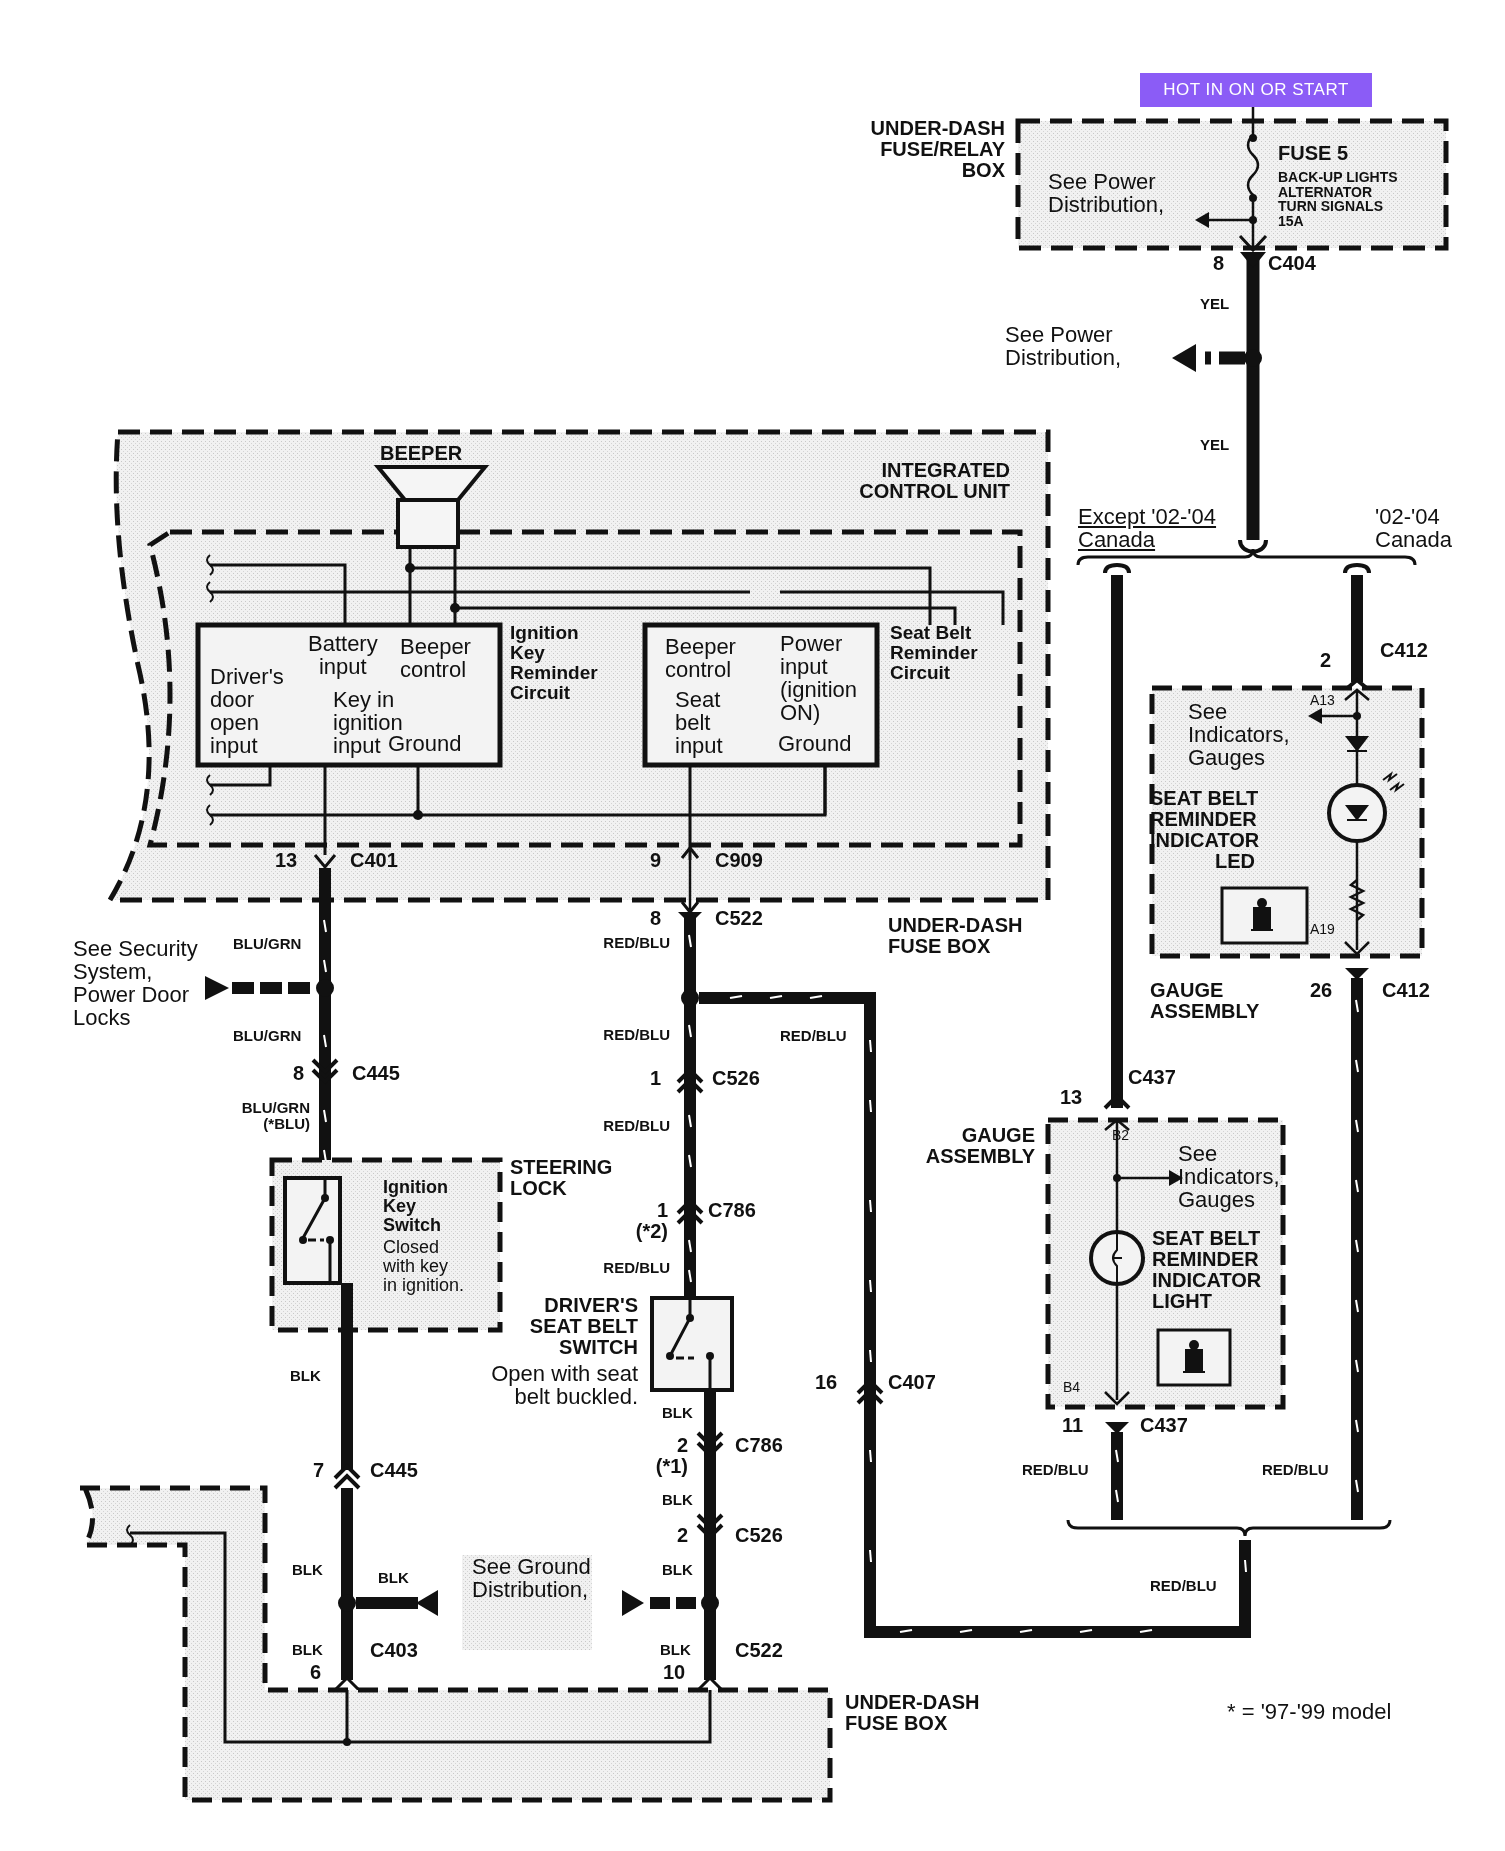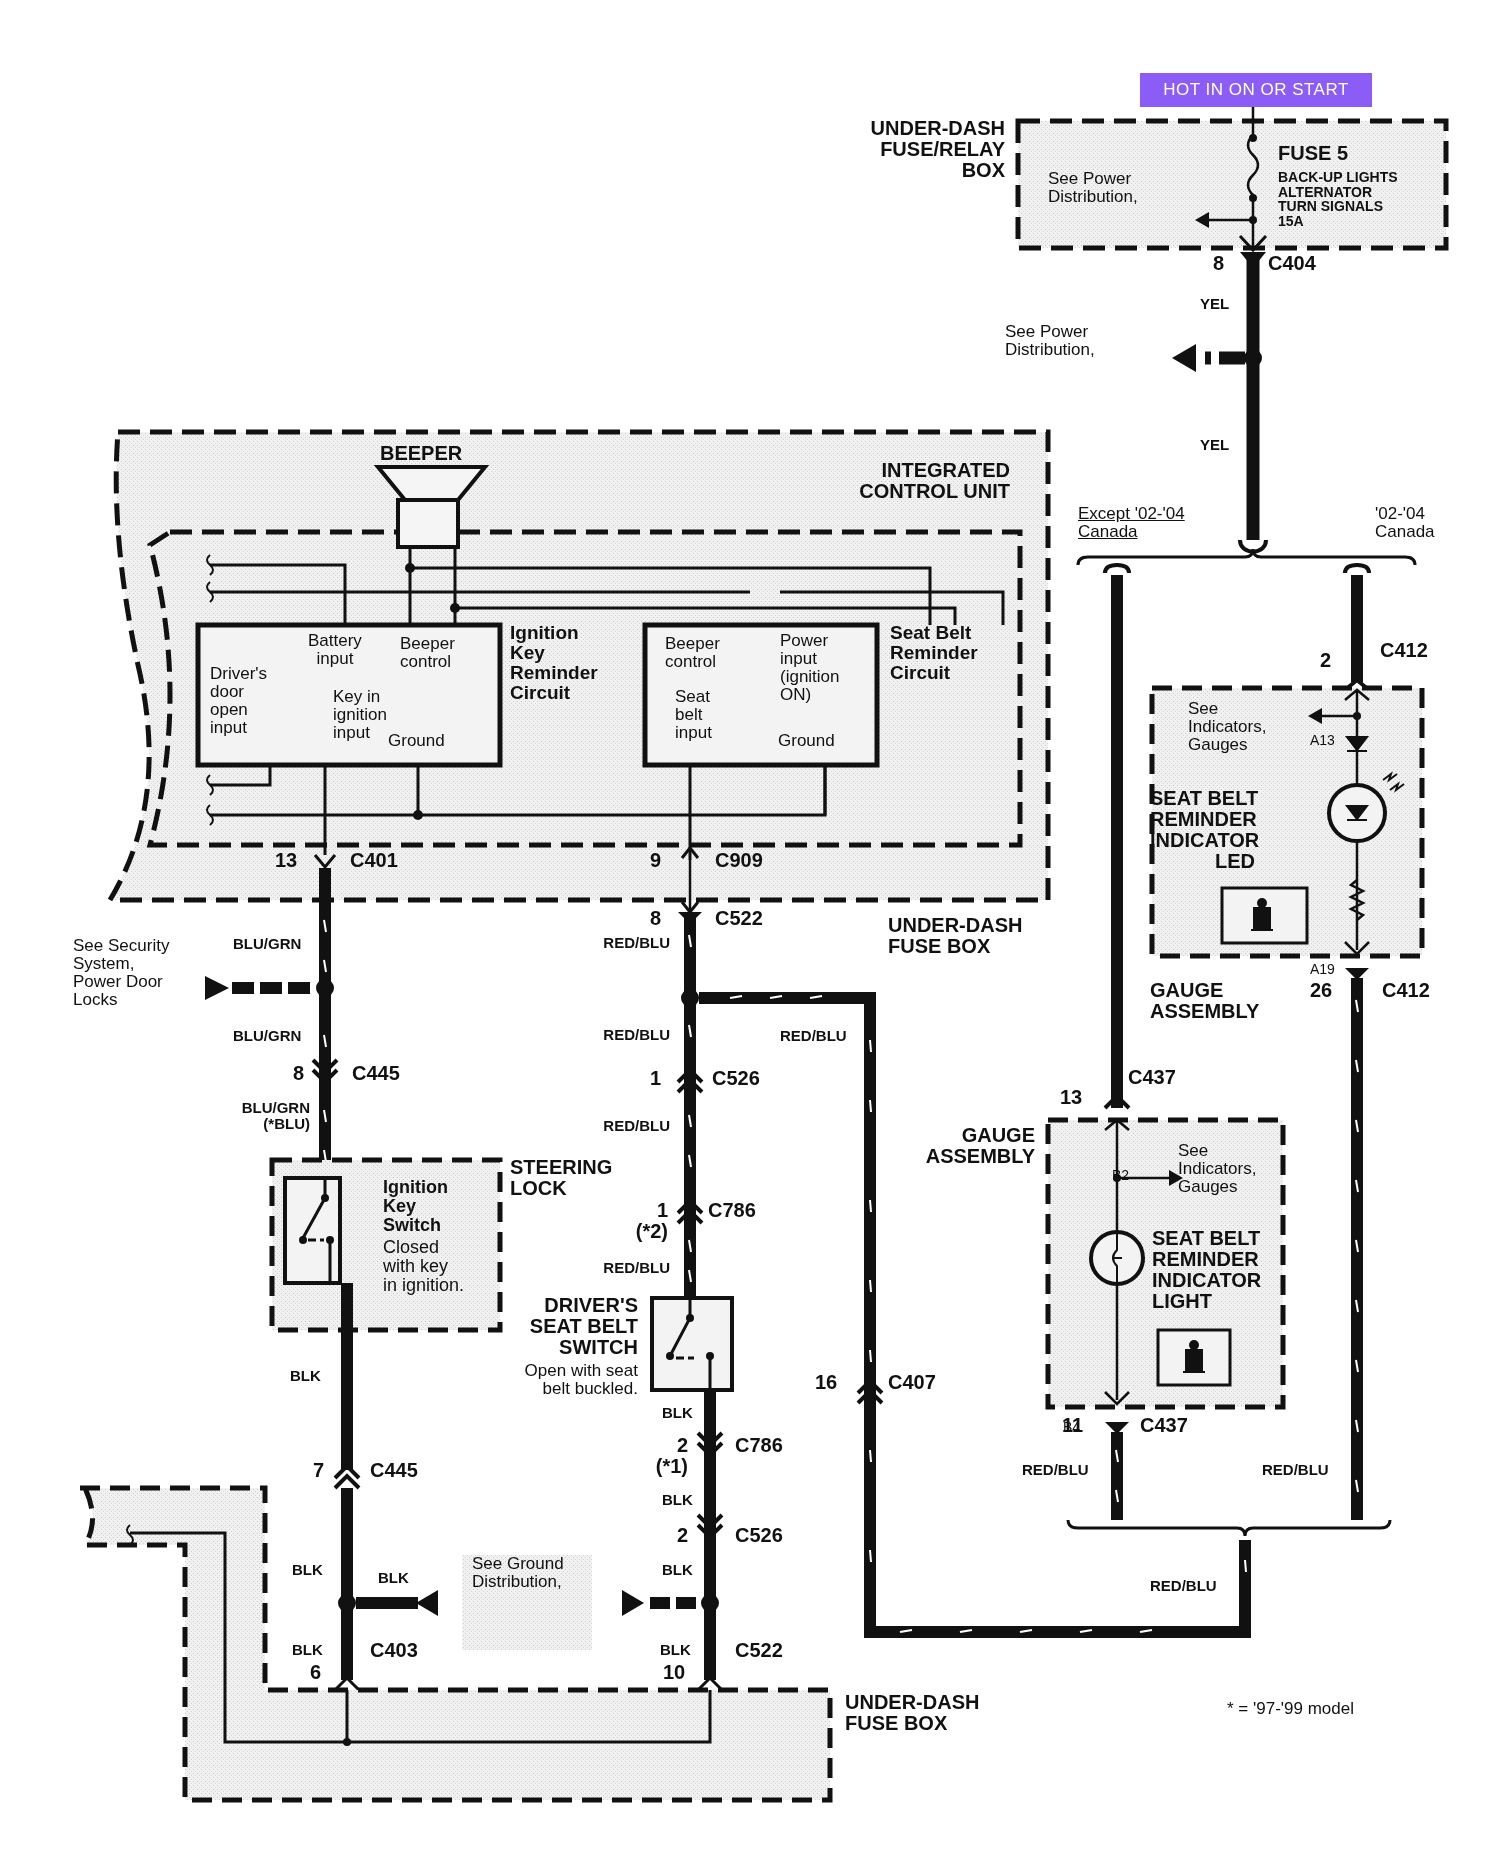--- a/index.html
+++ b/index.html
@@ -1,23 +1,23 @@
 <!DOCTYPE html>
 <html><head>
 <meta charset="utf-8">
 <style>
   html,body{margin:0;padding:0;background:#fff;}
   body{width:1505px;height:1851px;position:relative;overflow:hidden;font-family:"Liberation Sans",sans-serif;color:#111;}
   svg{position:absolute;left:0;top:0;}
   .t{position:absolute;white-space:pre;line-height:1.05;}
   .b{font-weight:bold;}
   .big{font-size:20px;font-weight:bold;}
-  .med{font-size:17px;}
+  .med{font-size:22px;}
   .sm{font-size:15px;font-weight:bold;}
-  .xs{font-size:14px;margin-top:40px;}
+  .xs{font-size:14px;}
   .r{text-align:right;}
   #hot{position:absolute;left:1140px;top:73px;width:232px;height:34px;background:#8b5cf6;color:#fff;font-size:17px;display:flex;align-items:center;justify-content:center;letter-spacing:0.5px;}
 </style>
 </head>
 <body>
 
 <svg width="1505" height="1851" viewBox="0 0 1505 1851">
   <defs>
     <pattern id="stipple" width="4" height="4" patternUnits="userSpaceOnUse">
       <rect width="4" height="4" fill="#f1f1f1"></rect>

